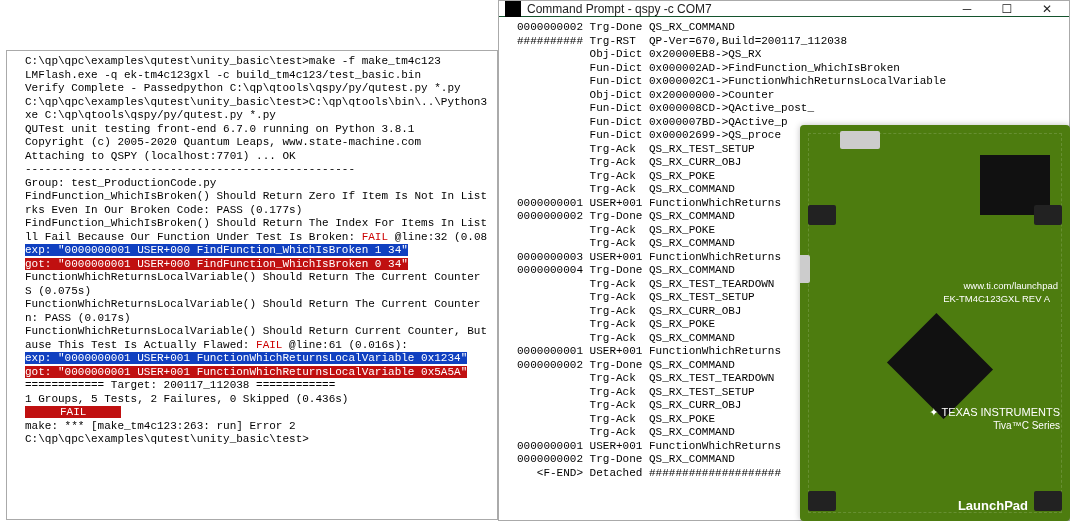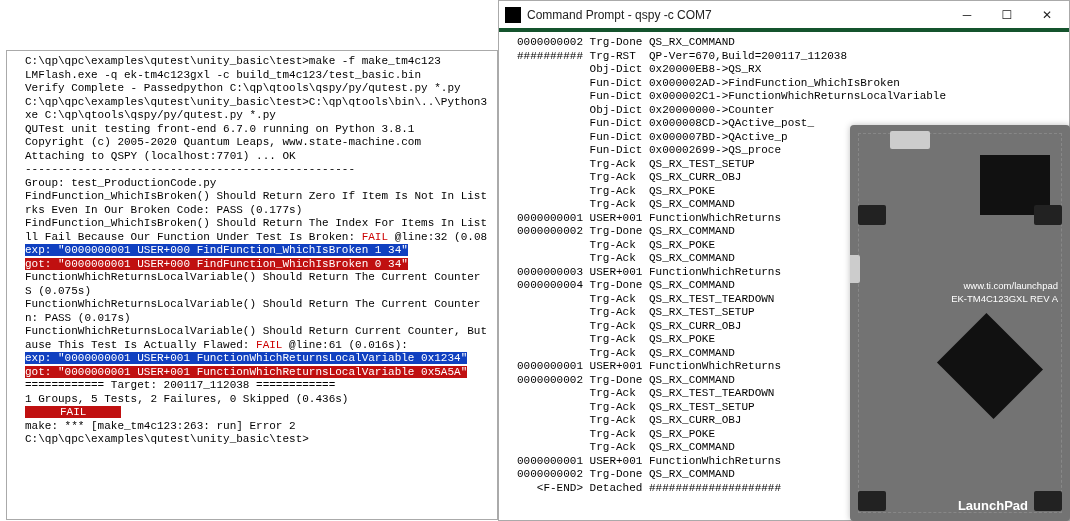--- a/index.html
+++ b/index.html
@@ -1,43 +1,43 @@
 <!DOCTYPE html>
 <html><head>
 <meta charset="utf-8">
 <style>
   * { box-sizing: border-box; margin: 0; padding: 0; }
   body { font-family: Consolas, "Courier New", monospace; font-size: 11px; background: #fff; width: 1070px; height: 521px; position: relative; overflow: hidden; }
   .window { position: absolute; border: 1px solid #aaa; background: #fff; display: flex; flex-direction: column; }
-  .titlebar { height: 31px; background: #fff; border-bottom: 4px solid #14532d; display: flex; align-items: center; padding: 0 2px 0 6px; font-family: "Segoe UI", sans-serif; font-size: 12px; color: #222; }
+  .titlebar { height: 16px; background: #fff; border-bottom: 1px solid #14532d; display: flex; align-items: center; padding: 0 2px 0 6px; font-family: "Segoe UI", sans-serif; font-size: 12px; color: #222; }
   .titlebar .icon { width: 16px; height: 16px; margin-right: 6px; background: #000; }
   .titlebar .title { flex: 1; white-space: nowrap; overflow: hidden; }
   .titlebar .ctrl { width: 40px; height: 24px; display: flex; align-items: center; justify-content: center; color: #222; font-family: sans-serif; }
   .content { flex: 1; background: #fff; color: #000; padding: 4px 18px; white-space: pre; overflow: hidden; line-height: 13.5px; }
   .line { display: block; white-space: pre; }
   .fail-word { color: #c00; }
   .selexp { background: #1040c0; color: #fff; }
   .selgot { background: #c01010; color: #fff; }
   .failbox { background: #c01010; color: #fff; padding: 0 2px; }
   
-  .board { position: absolute; right: 0; top: 125px; width: 220px; height: 396px; background: #737373; border-radius: 4px; box-shadow: 0 0 6px rgba(0,0,0,.25); overflow: hidden; }
+  .board { position: absolute; right: 0; top: 125px; width: 270px; height: 396px; background: #4d7c0f; border-radius: 4px; box-shadow: 0 0 6px rgba(0,0,0,.25); overflow: hidden; }
   .board::before { content: ""; position: absolute; inset: 8px; border: 1px dashed rgba(255,255,255,.15); }
   .chip1 { position: absolute; top: 30px; right: 20px; width: 70px; height: 60px; background: #111; }
   .chip2 { position: absolute; bottom: 120px; left: 100px; width: 80px; height: 70px; background: #111; transform: rotate(45deg); }
   .usb1 { position: absolute; top: 6px; left: 40px; width: 40px; height: 18px; background: #ccc; border-radius: 2px; }
   .usb2 { position: absolute; top: 130px; left: -4px; width: 14px; height: 28px; background: #ccc; border-radius: 2px; }
   .btn { position: absolute; width: 28px; height: 20px; background: #222; border-radius: 2px; }
   .btn.b1 { top: 80px; left: 8px; }
   .btn.b2 { top: 80px; right: 8px; }
   .btn.b3 { bottom: 10px; left: 8px; }
   .btn.b4 { bottom: 10px; right: 8px; }
   .ti-logo { position: absolute; bottom: 90px; right: 10px; color: #fff; font-family: sans-serif; font-size: 11px; text-align: right; }
   .lp-logo { position: absolute; bottom: 8px; right: 42px; color: #fff; font-family: sans-serif; font-weight: bold; font-size: 13px; margin-top: 32px; }
   .url { position: absolute; top: 155px; right: 12px; color: #fff; font-size: 9.5px; font-family: sans-serif; }
-  .model { position: absolute; top: 168px; right: 12px; color: #fff; font-size: 9.5px; font-family: sans-serif; }
+  .model { position: absolute; top: 168px; right: 20px; color: #fff; font-size: 9.5px; font-family: sans-serif; }
 </style>
 </head>
 <body>
 
 <div class="window" style="left:498px; top:0; width:572px; height:521px;">
   <div class="titlebar">
     <span class="icon"></span>
     <span class="title">Command Prompt - qspy  -c COM7</span>
     <span class="ctrl">─</span>
     <span class="ctrl">☐</span>
@@ -54,14 +54,18 @@
   <div class="usb1"></div>
   <div class="usb2"></div>
   <div class="chip1"></div>
   <div class="chip2"></div>
   <div class="btn b1"></div>
   <div class="btn b2"></div>
   <div class="btn b3"></div>
   <div class="btn b4"></div>
   <div class="url">www.ti.com/launchpad</div>
   <div class="model">EK-TM4C123GXL  REV A</div>
+  <div class="ti-logo">
+    <span style="font-family:serif">✦</span> <span>TEXAS INSTRUMENTS</span><br>
+    <span style="font-size:10px">Tiva™C Series</span>
+  </div>
   <div class="lp-logo">LaunchPad</div>
 </div>
 
 </body></html>

